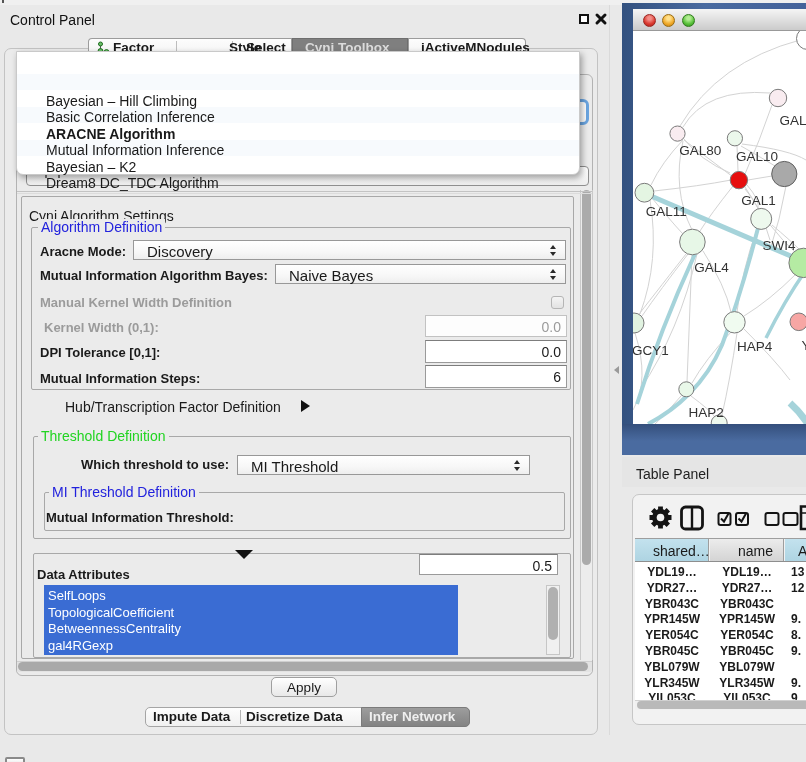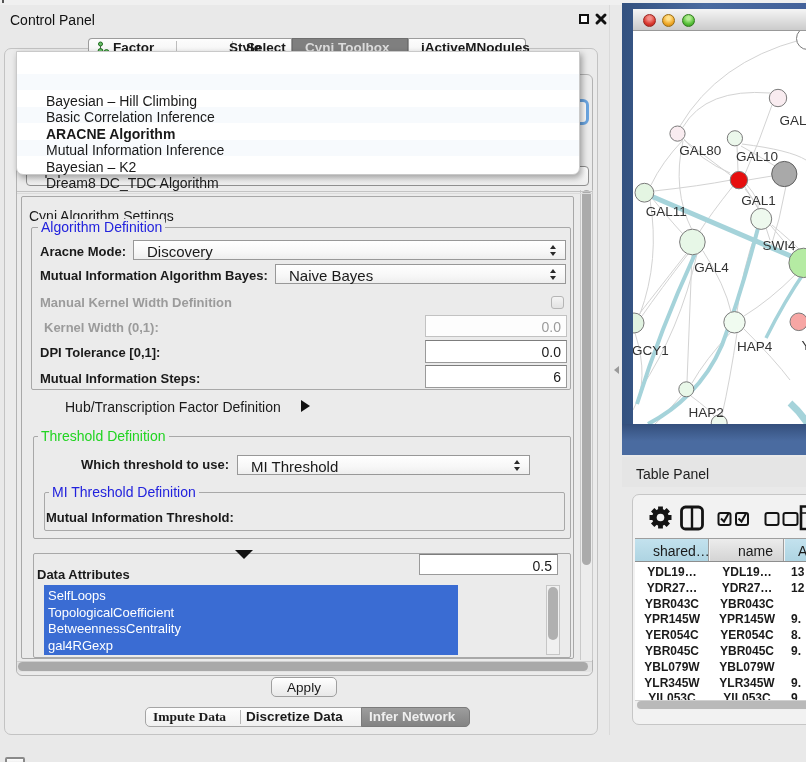--- a/index.html
+++ b/index.html
@@ -134,21 +134,21 @@
 <div class="abs" style="left:548px;top:587px;width:10px;height:53px;background:#b0b0b0;border-radius:5px;"></div>
 
 <div class="abs" style="left:17px;top:661px;width:575px;height:11px;background:#e3e3e3;border-top:1px solid #cfcfcf;"></div>
 <div class="abs" style="left:18px;top:662px;width:570px;height:9px;background:#a9a9a9;border-radius:5px;"></div>
 
 <div class="abs" style="left:271px;top:677px;width:66px;height:20px;background:linear-gradient(#ffffff,#f2f2f2 55%,#e8e8e8);border:1px solid #9f9f9f;border-radius:5px;text-align:center;font-size:13.5px;padding-top:2px;">Apply</div>
 
 <div class="abs" style="left:145px;top:707px;width:325px;height:20px;background:linear-gradient(#fdfdfd,#f0f0f0);border:1px solid #a5a5a5;border-radius:5px;"></div>
 <div class="abs" style="left:240px;top:710px;width:1px;height:14px;background:#b5b5b5;"></div>
 <div class="abs" style="left:361px;top:707px;width:109px;height:20px;background:linear-gradient(#9d9d9d,#838383);border:1px solid #7b7b7b;border-radius:0 5px 5px 0;"></div>
-<div class="abs" style="left:153px;top:709px;font-size:13.5px;font-weight:600;font-family:Liberation Serif, serif;">Impute Data</div>
+<div class="abs" style="left:153px;top:709px;font-size:13.5px;font-weight:600;">Impute Data</div>
 <div class="abs" style="left:246px;top:709px;font-size:13.5px;font-weight:600;">Discretize Data</div>
 <div class="abs" style="left:369px;top:709px;font-size:13.5px;font-weight:600;color:#efefef;">Infer Network</div>
 
 <div class="abs" style="left:5px;top:757px;width:20px;height:12px;border:2px solid #8a8a8a;border-radius:2px;background:linear-gradient(#fff,#d8d8d8);"></div>
 <div class="abs" style="left:609px;top:5px;width:1px;height:730px;background:#dadada;"></div>
 
 <div class="abs" style="left:26px;top:166px;width:563px;height:20px;background:linear-gradient(#ffffff,#ededed);border:1px solid #8f8f8f;border-radius:4px;">
   <div class="abs" style="left:18px;top:8px;width:2px;height:3px;background:#777;"></div>
   <div class="abs" style="left:31px;top:8px;width:2px;height:3px;background:#777;"></div>
 

